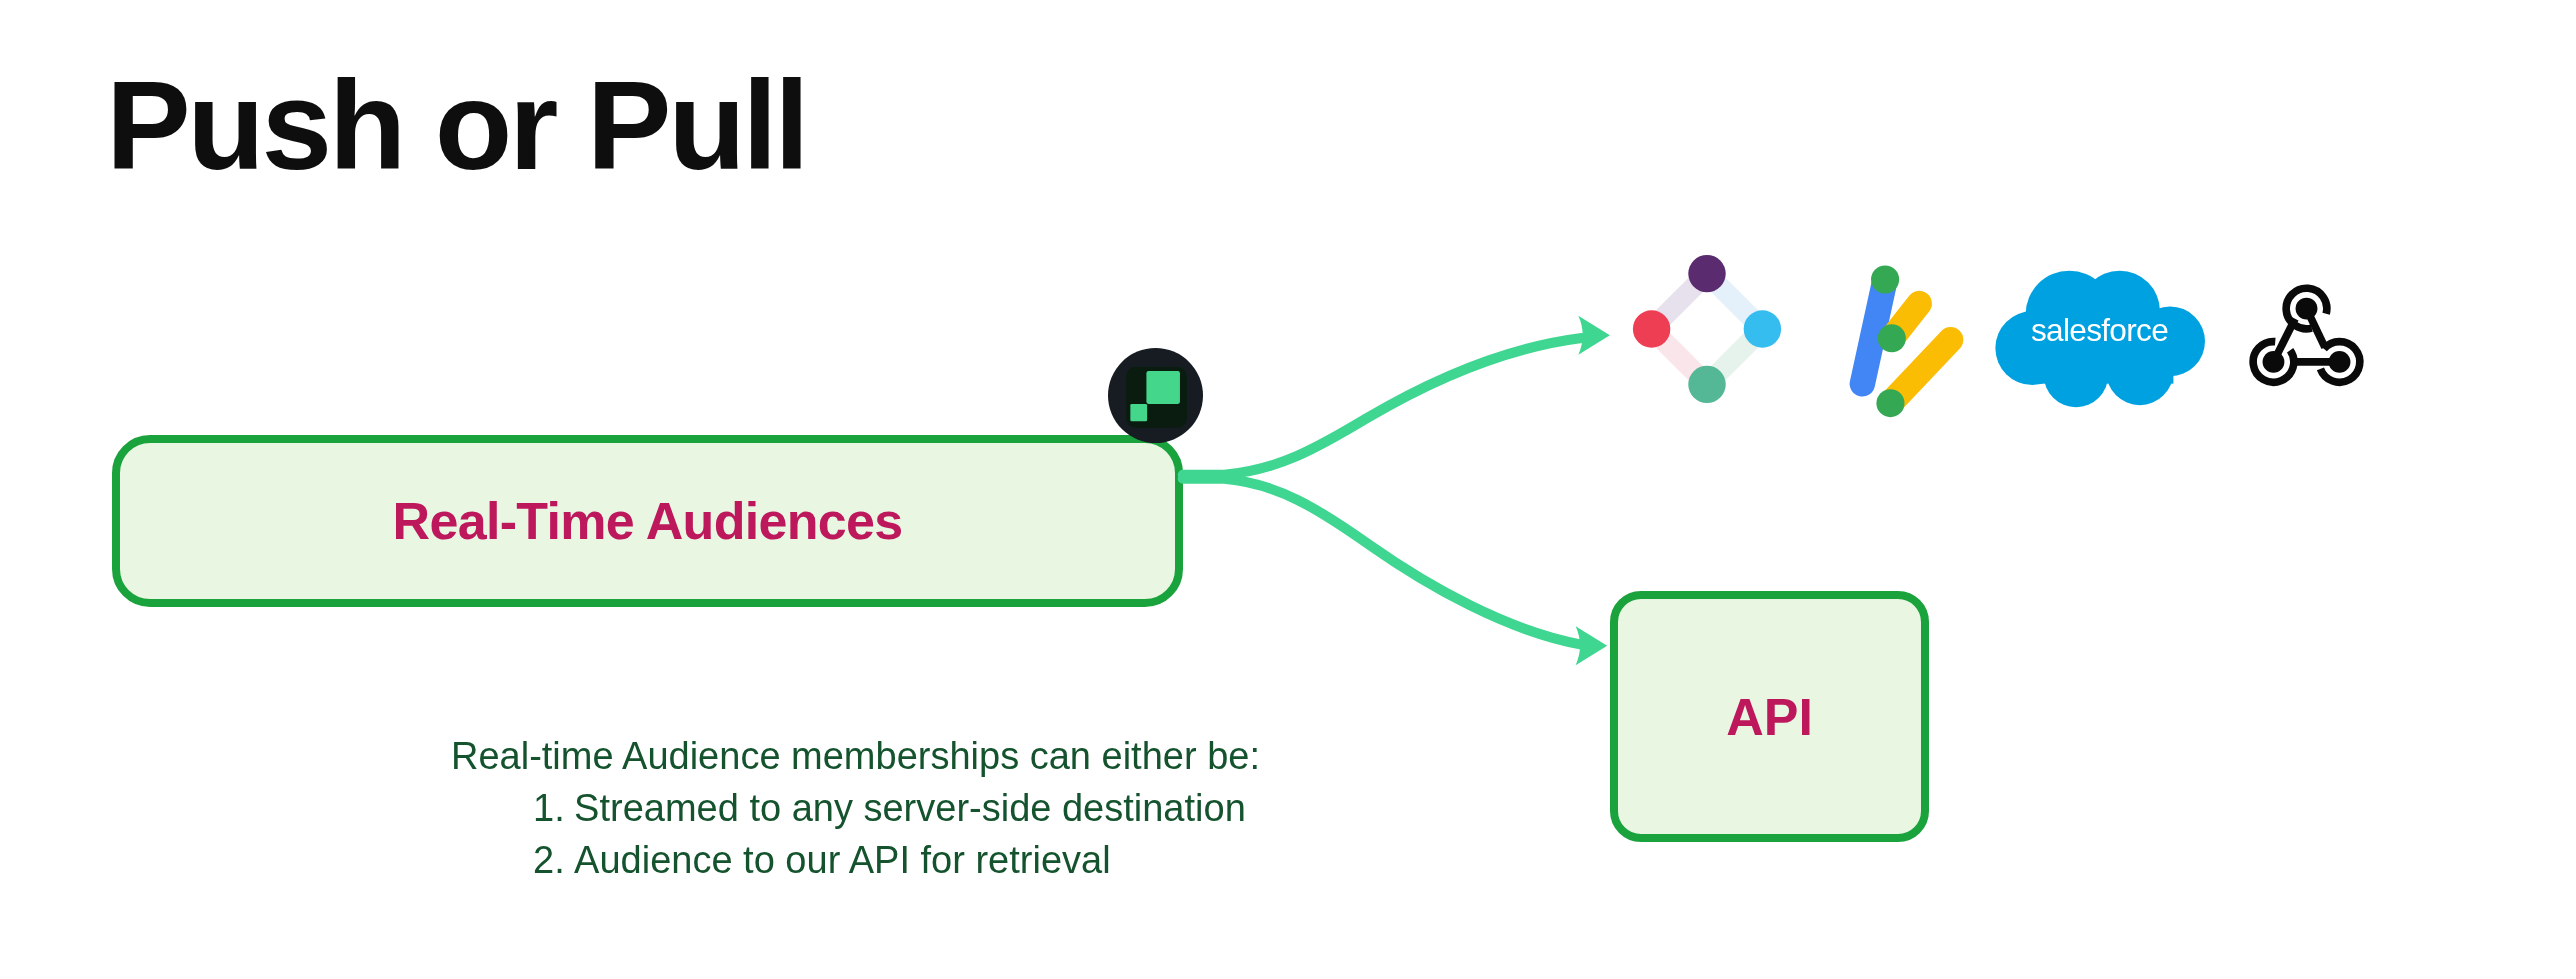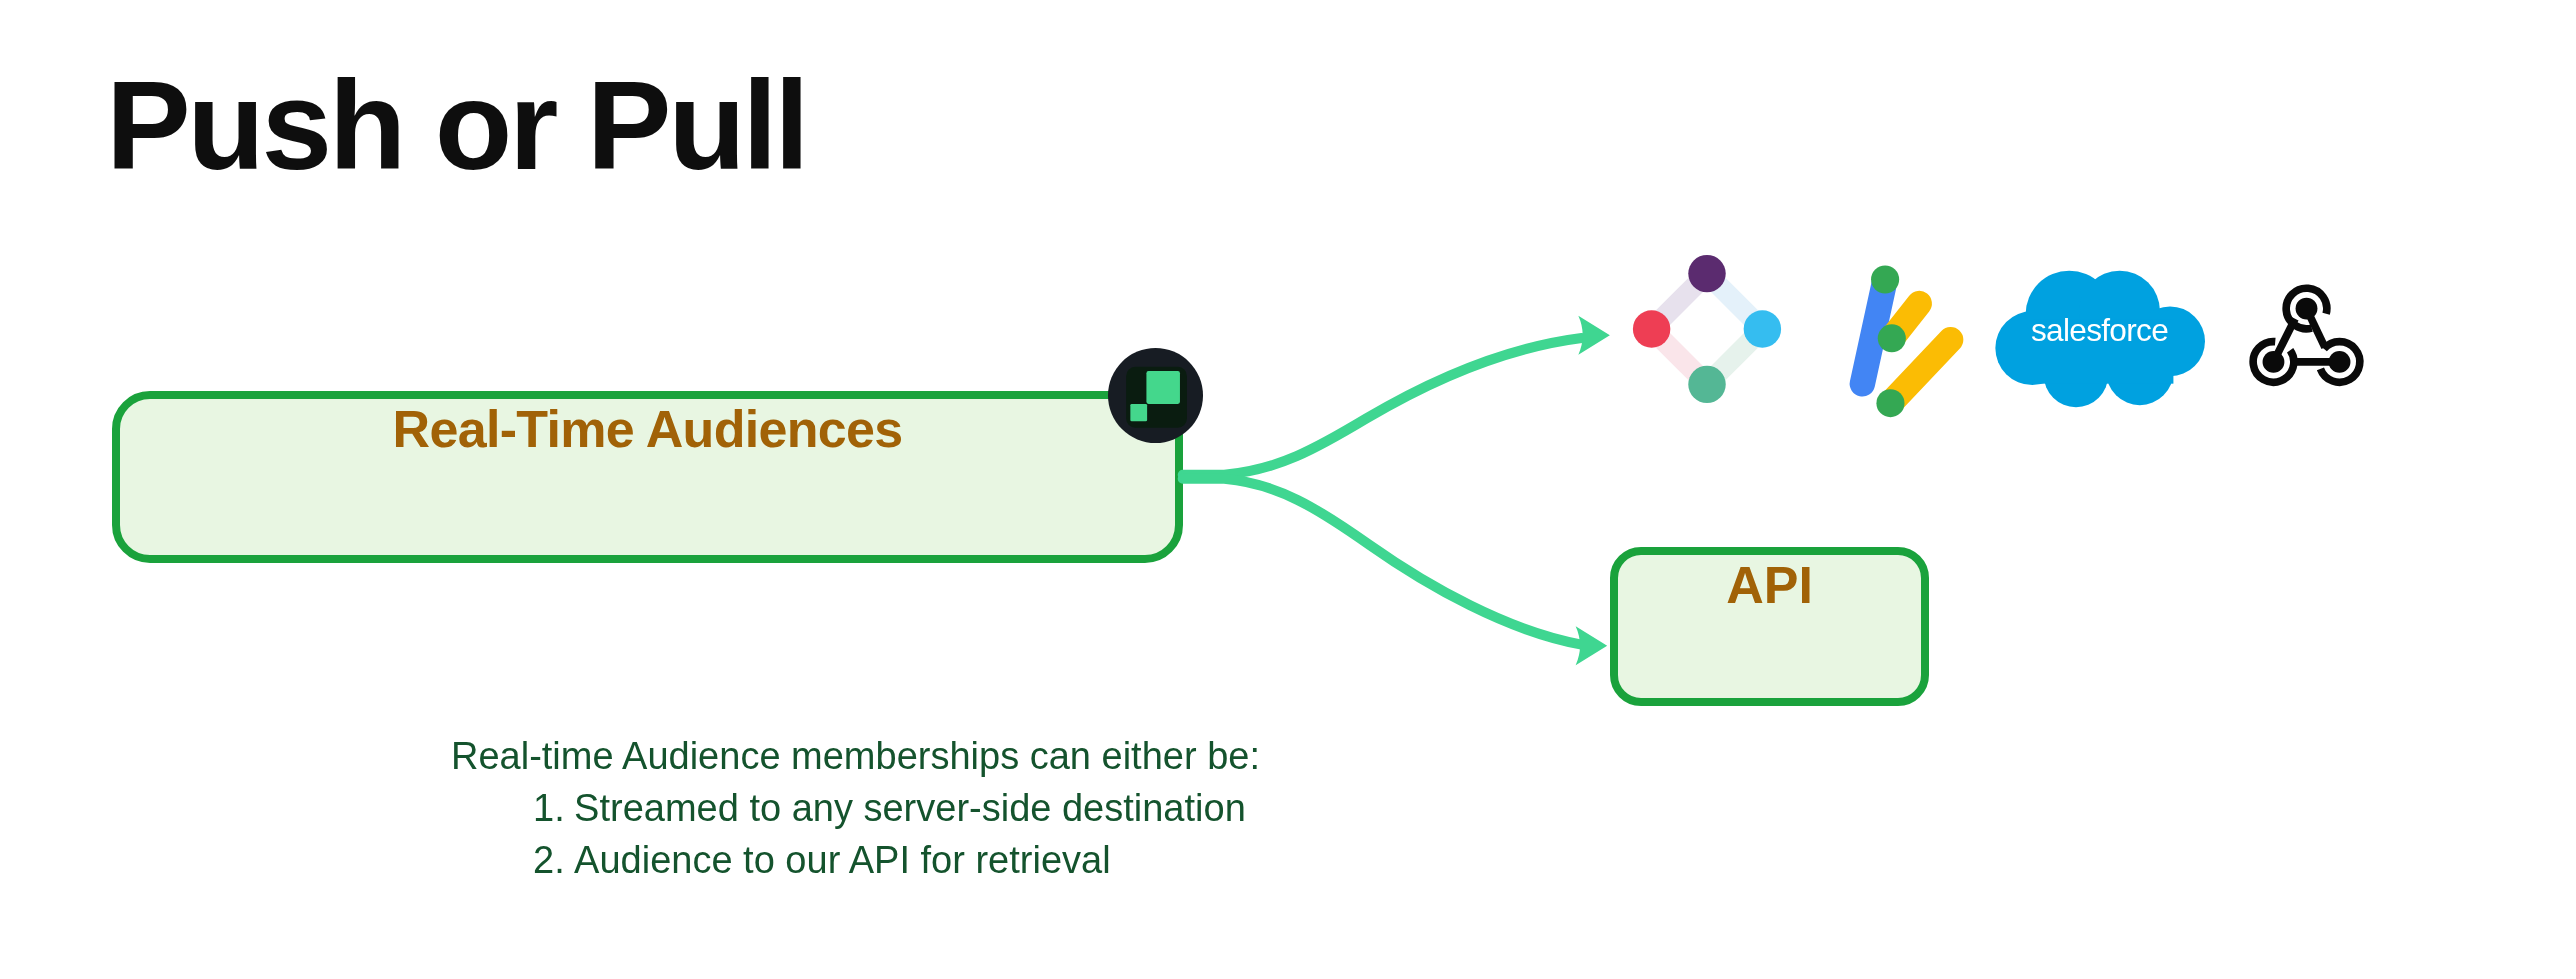--- a/index.html
+++ b/index.html
@@ -12,25 +12,25 @@
   
   #slide-title{
     left:106px;top:62px;font-size:127px;font-weight:bold;letter-spacing:-3.4px;
     color:var(--text_black);line-height:1;white-space:nowrap;
   }
   
   .green-box{
     box-sizing:border-box;
     background:var(--box_fill_green);
     border:8.7px solid var(--box_border_green);
-    display:flex;justify-content:center;
-    color:#a16207;font-weight:bold;
+    display:flex;align-items:center;justify-content:center;
+    color:#be185d;font-weight:bold;margin-top:44px;
   }
   #source-box{left:112px;top:391px;width:1071px;height:172px;border-radius:38px;font-size:52px;letter-spacing:-0.7px;}
-  #api-box{left:1610px;top:547px;width:319px;height:159px;border-radius:31px;border-width:8px;font-size:52px;}
+  #api-box{left:1610px;top:547px;width:319px;height:251px;border-radius:31px;border-width:8px;font-size:52px;}
   
   #badge{left:1108px;top:348px;width:95px;height:95px;}
   .badge-circle{fill:var(--badge_bg);}
   .badge-plate{fill:#0a1c10;}
   .badge-mint{fill:var(--badge_mint);}
   
   #arrows{left:0;top:0;width:2576px;height:979px;pointer-events:none;}
   .arrow-line{fill:none;stroke:var(--arrow_green);stroke-width:15px;stroke-linecap:round;}
   .arrow-head{fill:var(--arrow_green);}
   

